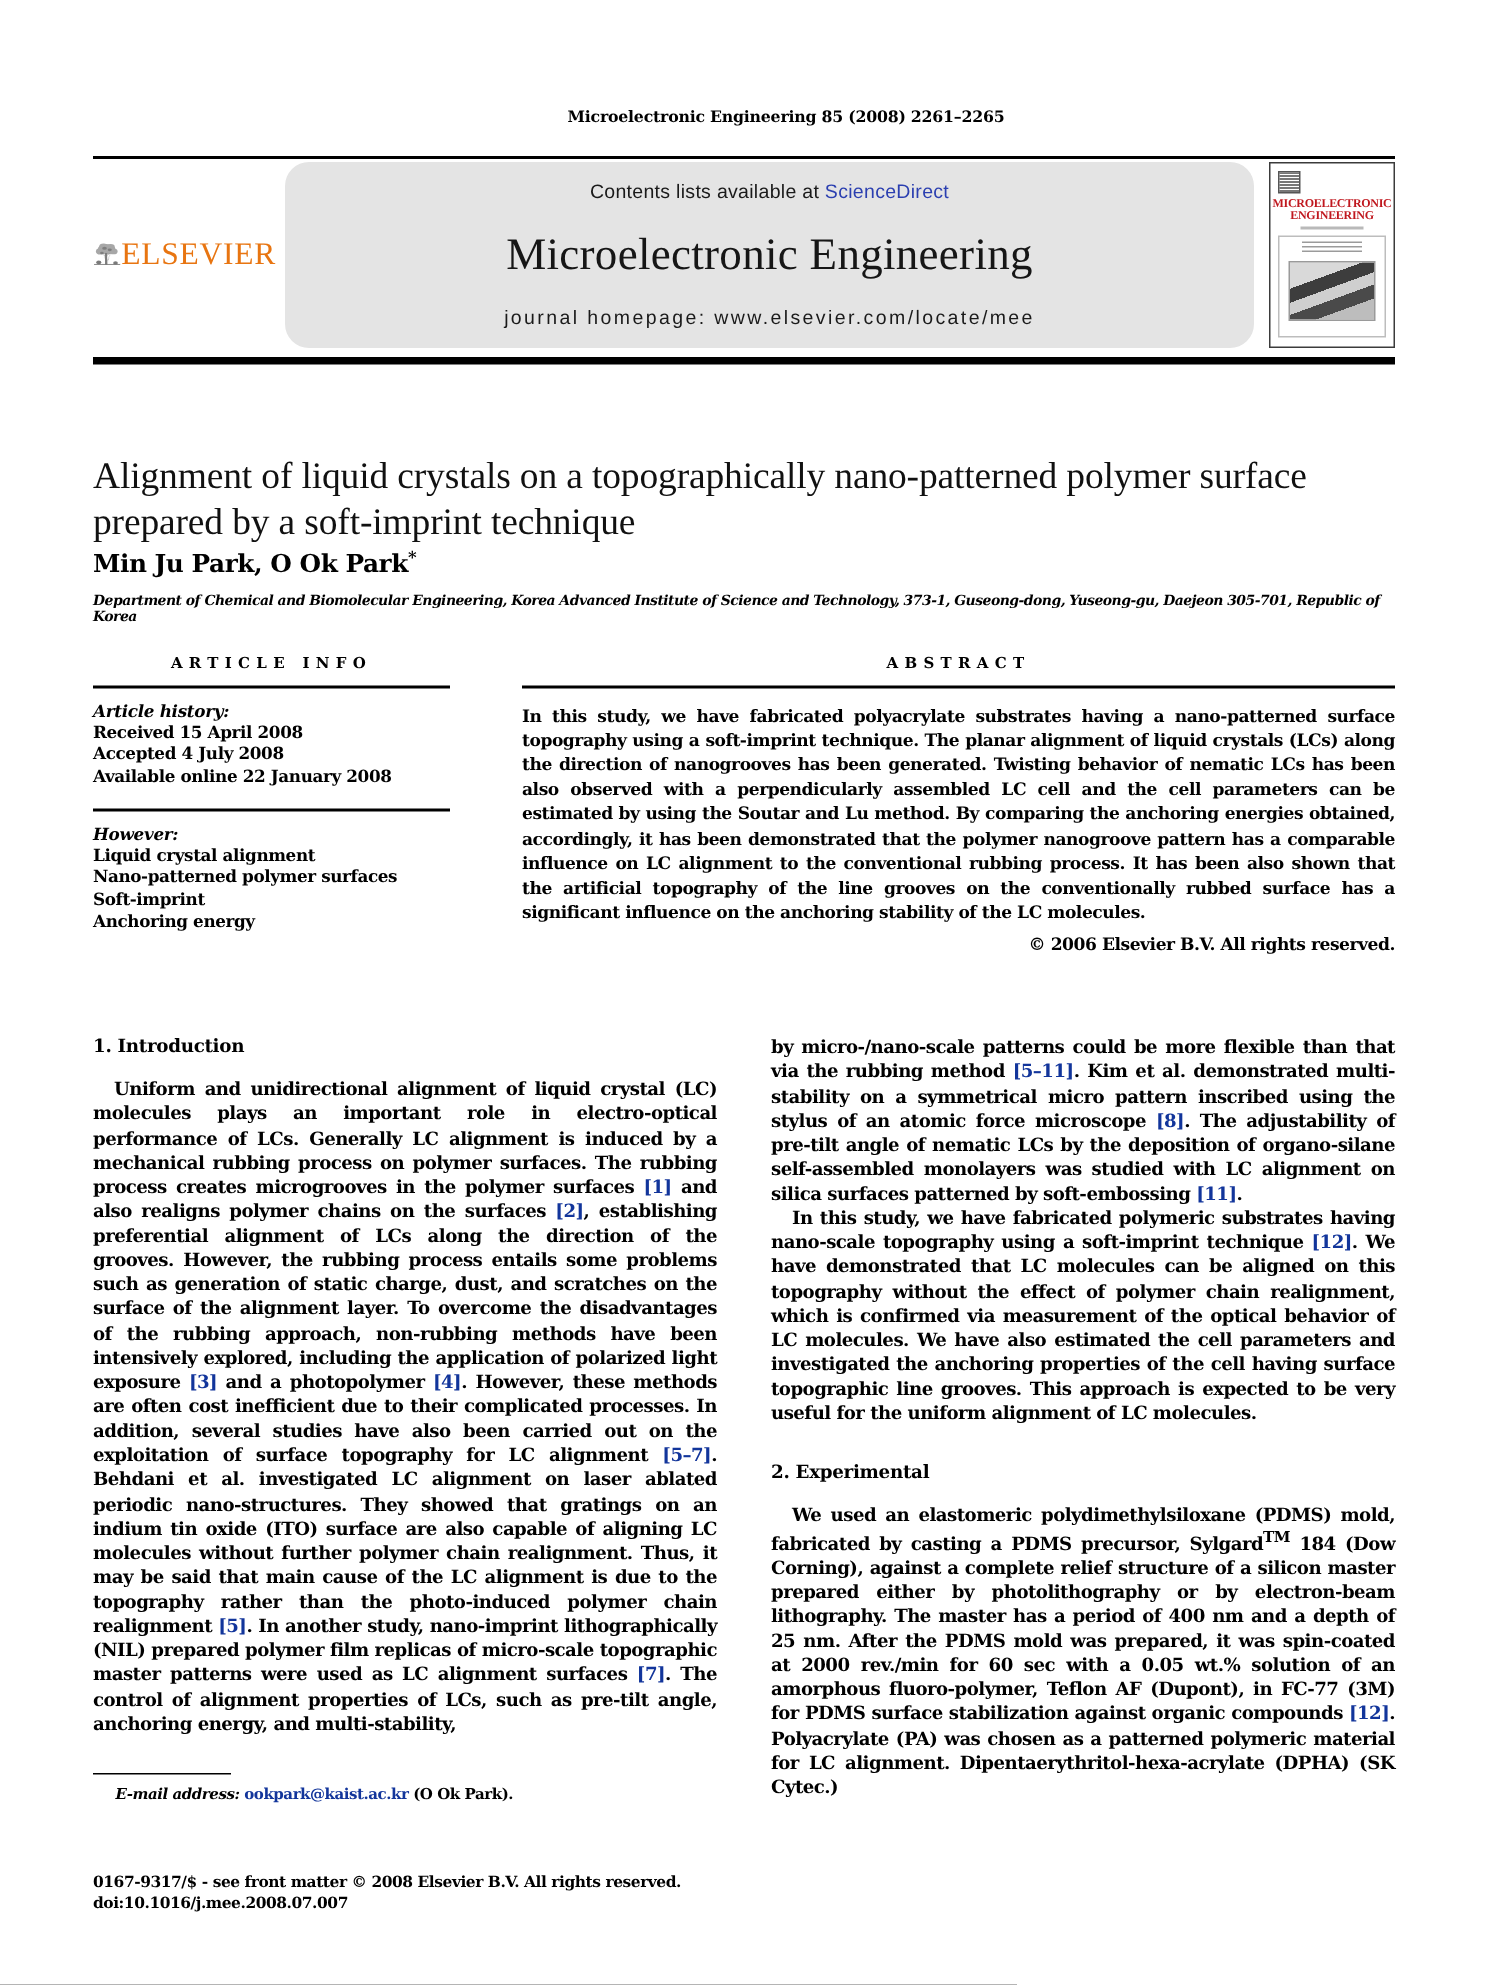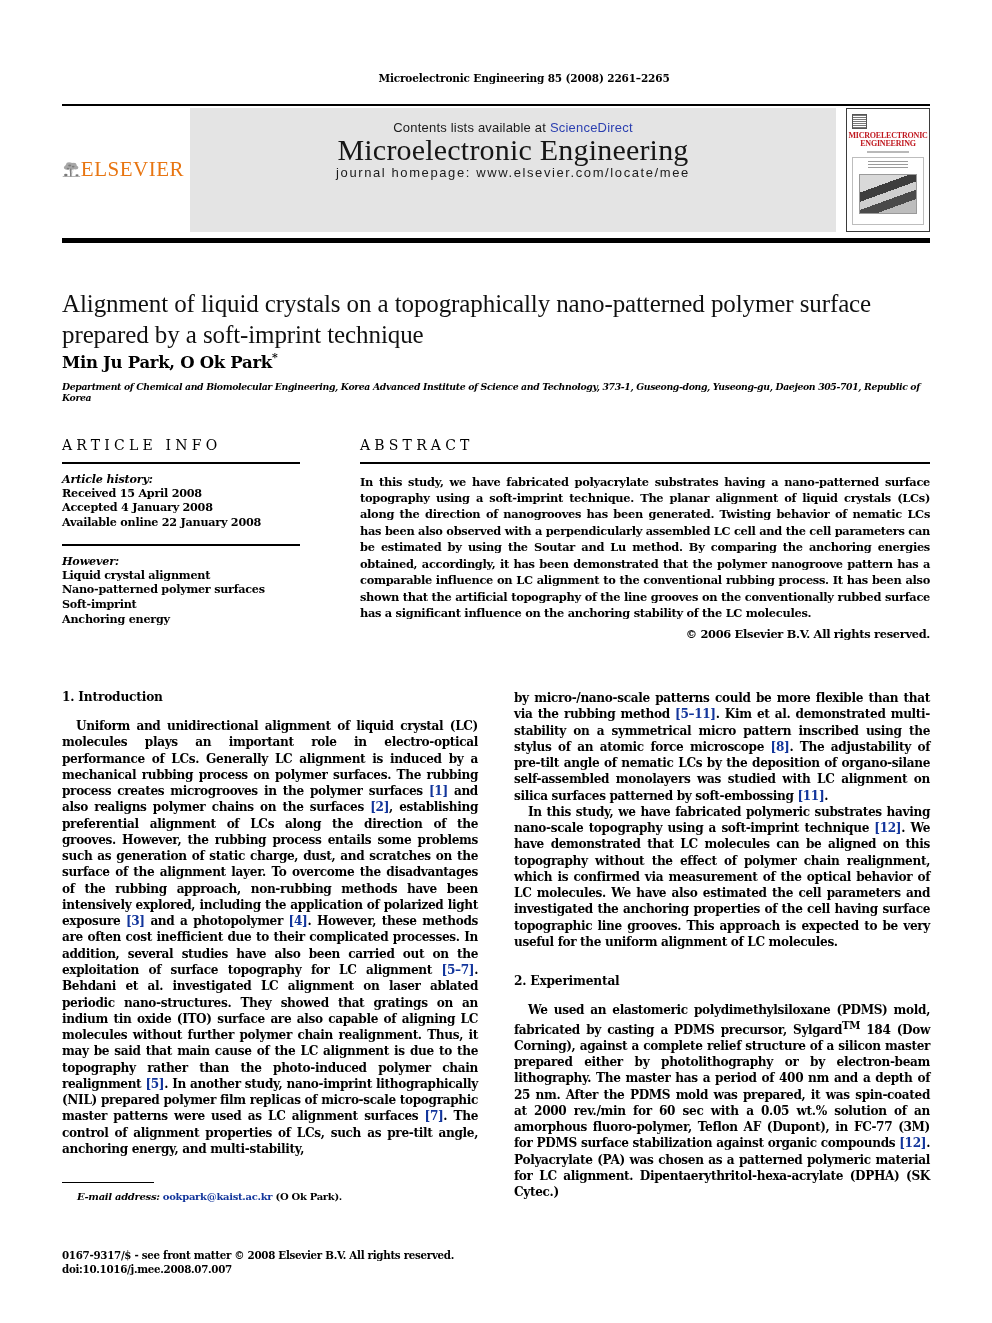--- a/index.html
+++ b/index.html
@@ -67,26 +67,27 @@
     letter-spacing: 0.5px;
     color: #E87511;
     line-height: 1;
     margin-top: 1px;
   }
   .header-center {
     flex: 1 1 auto;
     background: #e4e4e4;
     display: flex;
     flex-direction: column;
-    justify-content: flex-start;
+    justify-content: space-between;
     align-items: center;
     padding: 12px 0 13px 0;
     box-sizing: border-box;
     margin-left: 6px;
     margin-right: 10px;
+    border-radius: 16px;
   }
   .contents-line {
     font-family: "Liberation Sans", sans-serif;
     font-size: 13px;
     color: #1a1a1a;
     letter-spacing: 0.2px;
   }
   .sd-link { color: #2b3fb0; }
   .journal-name {
     font-family: "Liberation Serif", serif;
@@ -160,21 +161,21 @@
     border: 1px solid #9a9a9a;
   }
   .header-rule-bottom {
     height: 5px;
     background: #000;
     width: 868px;
     margin-top: 6px;
   }
 
   
-  .title-block { position: absolute; top: 288px; left: 62px; width: 868px; }
+  .title-block { position: absolute; top: 302px; left: 62px; width: 868px; }
   .art-title {
     font-family: "Liberation Serif", serif;
     font-size: 25px;
     line-height: 1.25;
     color: #111;
     letter-spacing: -0.1px;
   }
   .authors {
     font-family: "DejaVu Serif", serif;
     font-size: 16.5px;
@@ -194,26 +195,27 @@
   
   .info-abstract {
     position: absolute;
     top: 437px;
     left: 62px;
     width: 868px;
     display: flex;
     gap: 0px;
   }
   .col-info { width: 238px; flex: 0 0 238px; }
-  .col-abs { flex: 1 1 auto; margin-left: 60px; }
+  .col-abs { flex: 1 1 auto; margin-left: 48px; }
   .sec-label {
     font-family: "DejaVu Serif", serif;
-    font-weight: normal;
-    font-size: 14px;
+    font-weight: bold;
+    font-size: 10px;
     letter-spacing: 4.2px;
+    text-align: center;
   }
   .sec-rule { height: 1.6px; background: #000; margin-top: 9px; }
   .hist-block { margin-top: 8px; }
   .hist-head, .kw-head {
     font-family: "DejaVu Serif", serif;
     font-style: italic;
     font-weight: bold;
     font-size: 11.2px;
     letter-spacing: -0.2px;
   }
@@ -382,21 +384,21 @@
   </div>
 
   <div class="info-abstract">
 
     <div class="col-info">
       <div class="sec-label">ARTICLE INFO</div>
       <div class="sec-rule"></div>
       <div class="hist-block">
         <div class="hist-head">Article history:</div>
         <div class="hist-line">Received 15 April 2008</div>
-        <div class="hist-line">Accepted 4 January 2008</div>
+        <div class="hist-line">Accepted 4 July 2008</div>
         <div class="hist-line">Available online 22 January 2008</div>
       </div>
       <div class="kw-rule"></div>
       <div class="kw-block">
         <div class="kw-head">However:</div>
         <div class="kw-line">Liquid crystal alignment</div>
         <div class="kw-line">Nano-patterned polymer surfaces</div>
         <div class="kw-line">Soft-imprint</div>
         <div class="kw-line">Anchoring energy</div>
       </div>

